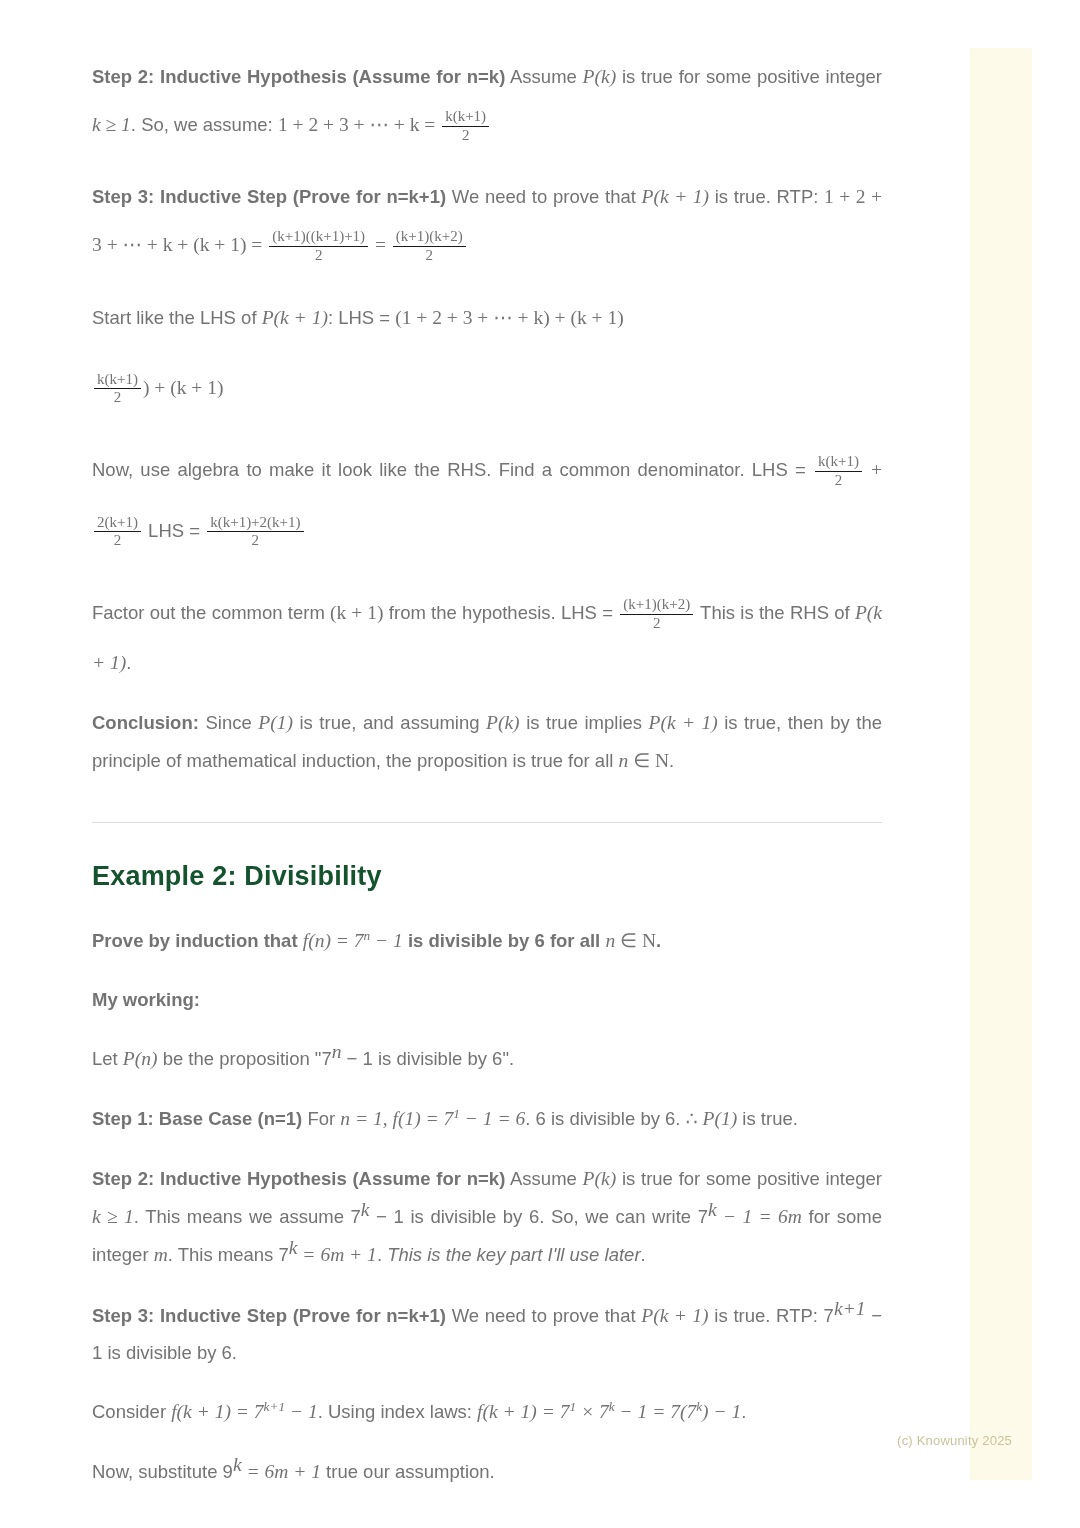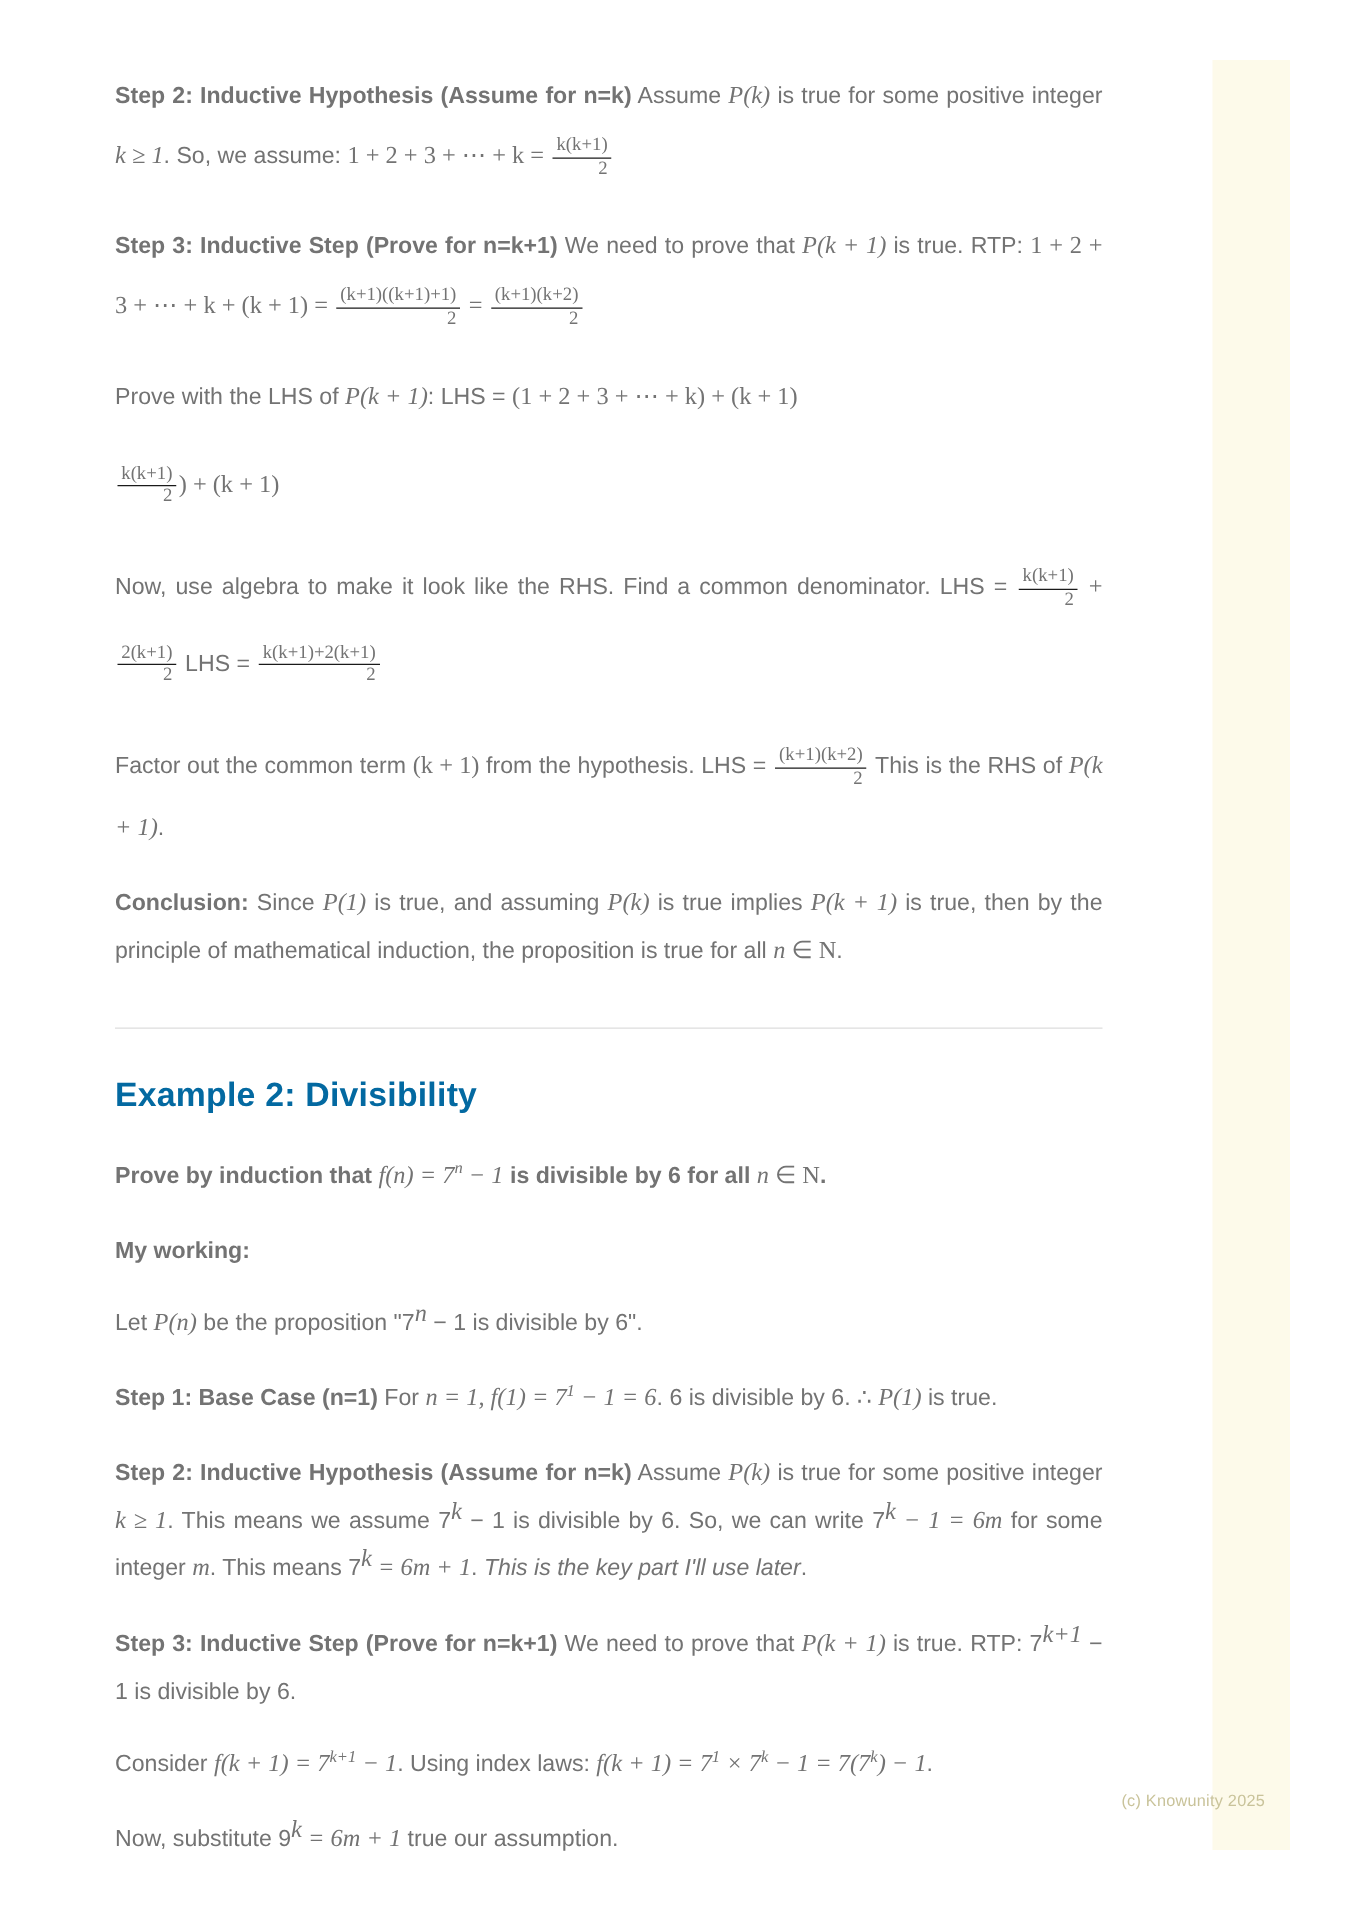--- a/index.html
+++ b/index.html
@@ -59,21 +59,21 @@
     font-size: 19.5px;
   }
   sup {
     font-size: 0.68em;
     vertical-align: super;
     line-height: 0;
   }
   .frac {
     display: inline-block;
     vertical-align: -0.55em;
-    text-align: right;
+    text-align: center;
     font-family: "Liberation Serif", serif;
     font-size: 15px;
     line-height: 1.18;
     margin: 12px 2px;
   }
   .frac .num {
     display: block;
     border-bottom: 1px solid #1a1a1a;
     padding: 0 3px;
   }
@@ -83,21 +83,21 @@
   }
   .ital { font-style: italic; }
   .divider {
     border: none;
     border-top: 1px solid #dddddd;
     margin: 42px 0 38px 0;
   }
   h2.section-title {
     font-size: 27px;
     font-weight: bold;
-    color: #0369a1;
+    color: #14532d;
     margin: 0 0 30px 0;
     letter-spacing: 0.2px;
   }
   .watermark {
     position: absolute;
     right: 20px;
     bottom: 32px;
     font-size: 13px;
     color: #c9c39a;
     font-family: "Liberation Sans", sans-serif;
@@ -114,21 +114,21 @@
 
     <p class="para first">
       <b>Step 2: Inductive Hypothesis (Assume for n=k)</b><span> Assume </span><span class="mi">P(k)</span><span> is true for some positive integer </span><span class="mi">k ≥ 1</span><span>. So, we assume: </span><span class="mn">1 + 2 + 3 + ⋯ + k = </span><span class="frac"><span class="num">k(k+1)</span><span class="den">2</span></span>
     </p>
 
     <p class="para">
       <b>Step 3: Inductive Step (Prove for n=k+1)</b><span> We need to prove that </span><span class="mi">P(k + 1)</span><span> is true. RTP: </span><span class="mn">1 + 2 + 3 + ⋯ + k + (k + 1) = </span><span class="frac"><span class="num">(k+1)((k+1)+1)</span><span class="den">2</span></span><span class="mn"> = </span><span class="frac"><span class="num">(k+1)(k+2)</span><span class="den">2</span></span>
     </p>
 
     <p class="para">
-      <span>Prove with the LHS of </span><span class="mi">P(k + 1)</span><span>: LHS = </span><span class="mn">(1 + 2 + 3 + ⋯ + k) + (k + 1)</span>
+      <span>Start like the LHS of </span><span class="mi">P(k + 1)</span><span>: LHS = </span><span class="mn">(1 + 2 + 3 + ⋯ + k) + (k + 1)</span>
     </p>
 
     <p class="para">
       <span class="frac"><span class="num">k(k+1)</span><span class="den">2</span></span><span class="mn">) + (k + 1)</span>
     </p>
 
     <p class="para">
       <span>Now, use algebra to make it look like the RHS. Find a common denominator. LHS = </span><span class="frac"><span class="num">k(k+1)</span><span class="den">2</span></span><span class="mn"> + </span><span class="frac"><span class="num">2(k+1)</span><span class="den">2</span></span><span> LHS = </span><span class="frac"><span class="num">k(k+1)+2(k+1)</span><span class="den">2</span></span>
     </p>
 

